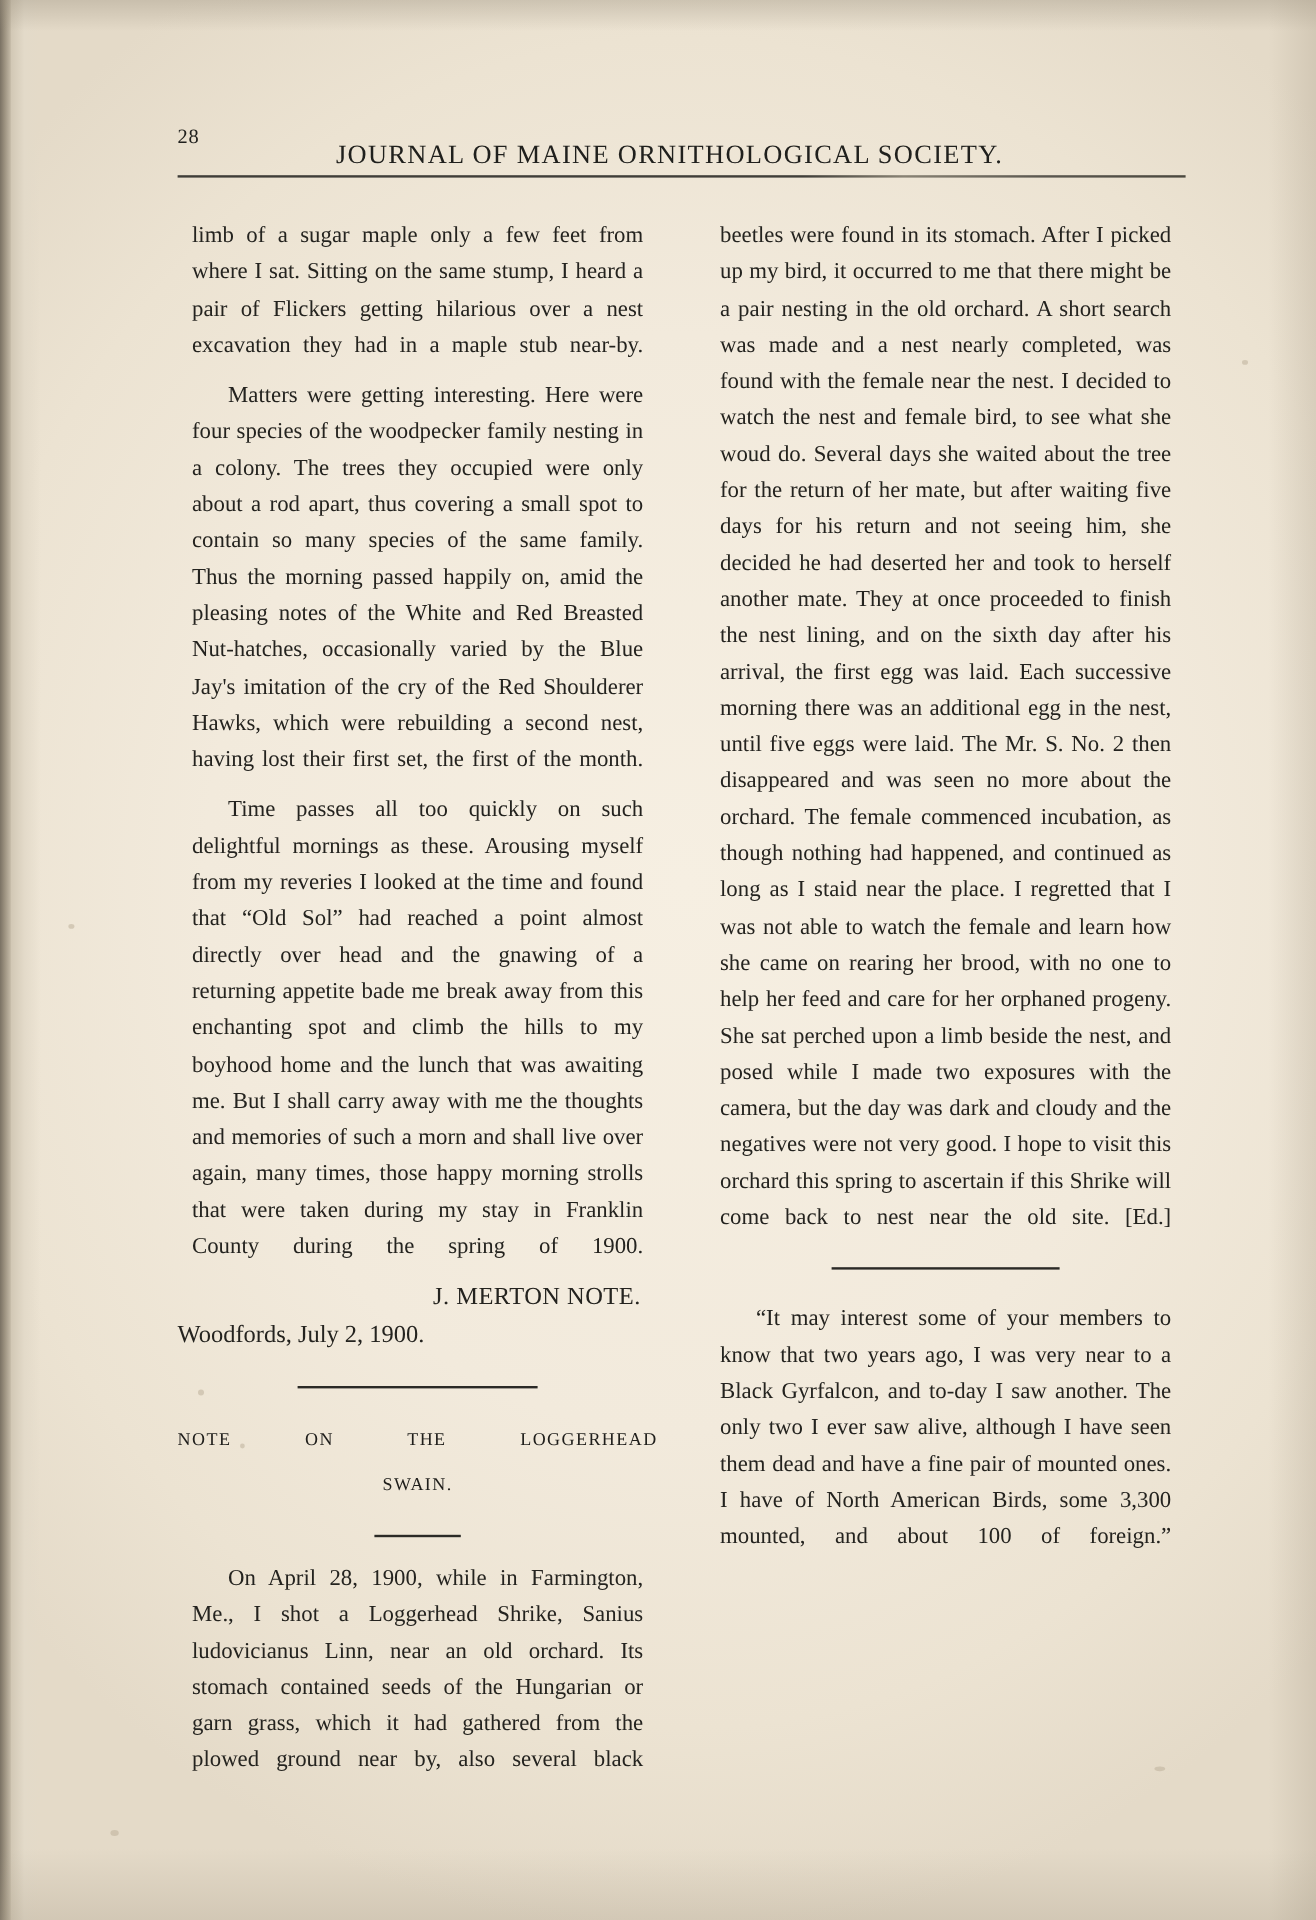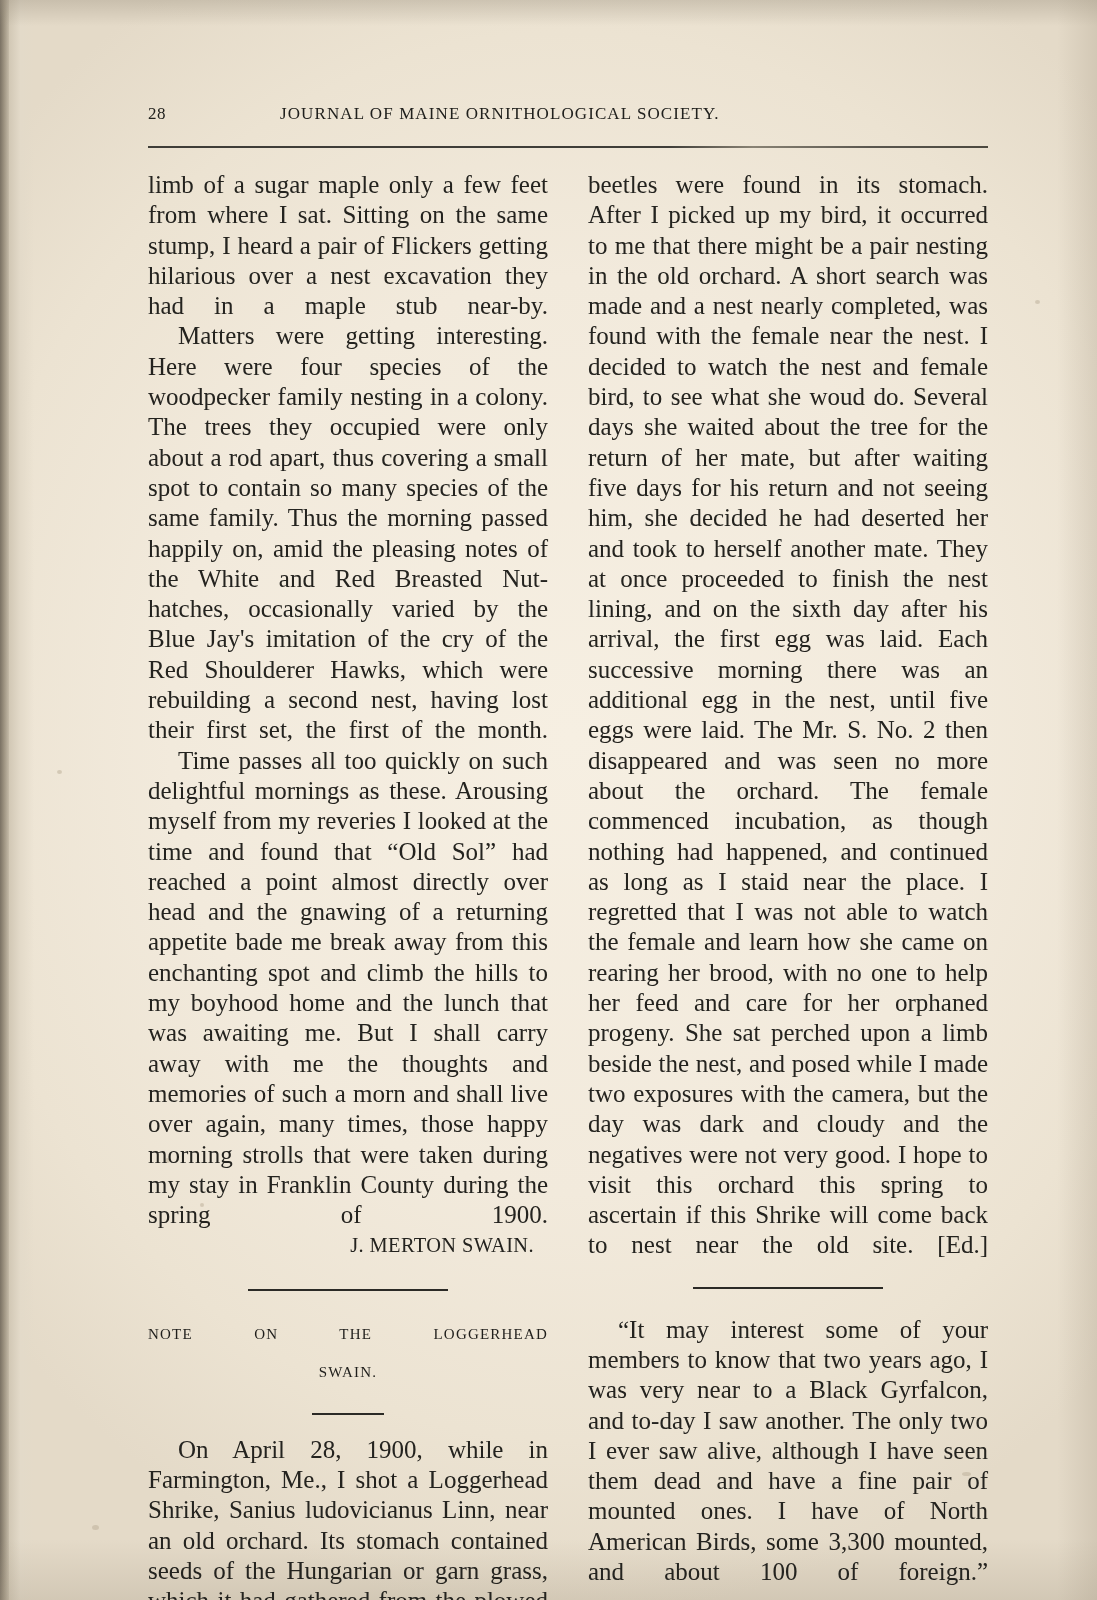--- a/index.html
+++ b/index.html
@@ -51,45 +51,45 @@
   .running-head{
     position:relative;
     height:34px;
     color:#20201d;
   }
   .folio{
     position:absolute;left:0;top:0;
     font-size:17px;letter-spacing:.5px;
   }
   .head-title{
-    position:absolute;left:132px;top:0;
-    font-size:17px;
+    position:absolute;left:132px;top:12px;
+    font-size:22px;
     letter-spacing:1.1px;
     white-space:nowrap;
   }
   .head-rule{
     margin-top:8px;
     height:2px;
     background:linear-gradient(to right,#2c2b27 0%,#2c2b27 62%,#7d7769 72%,#4a4740 86%,#3a382f 100%);
     opacity:.9;
   }
 
   
   .columns{
     display:flex;
     margin-top:22px;
   }
   .col{width:400px;}
   .col.left{margin-right:40px;}
 
   p.body{
-    margin:0;
+    margin:12px;
     text-align:justify;
     text-align-last:left;
-    font-size:25px;
+    font-size:19px;
     line-height:30.3px;
     color:#24231f;
     hyphens:none;
     word-spacing:.4px;
   }
   p.body.indent{text-indent:30px;}
   p.body.last-justify{text-align-last:justify;}
 
   .signature{
     margin:0;
@@ -163,22 +163,23 @@
     <div class="columns">
 
       <div class="col left">
 
         <p class="body last-justify">limb of a sugar maple only a few feet from where I sat. Sitting on the same stump, I heard a pair of Flickers getting hilarious over a nest excavation they had in a maple stub near-by.</p>
 
         <p class="body indent last-justify">Matters were getting interesting. Here were four species of the woodpecker family nesting in a colony. The trees they occupied were only about a rod apart, thus covering a small spot to contain so many species of the same family. Thus the morning passed happily on, amid the pleasing notes of the White and Red Breasted Nut-hatches, occasionally varied by the Blue Jay's imitation of the cry of the Red Shoulderer Hawks, which were rebuilding a second nest, having lost their first set, the first of the month.</p>
 
         <p class="body indent last-justify">Time passes all too quickly on such delightful mornings as these. Arousing myself from my reveries I looked at the time and found that “Old Sol” had reached a point almost directly over head and the gnawing of a returning appetite bade me break away from this enchanting spot and climb the hills to my boyhood home and the lunch that was awaiting me. But I shall carry away with me the thoughts and memories of such a morn and shall live over again, many times, those happy morning strolls that were taken during my stay in Franklin County during the spring of 1900.</p>
 
-        <p class="signature">J. MERTON SWAIN.</p>
-
+        <p class="signature">J. MERTON NOTE.</p>
+
+        <p class="place-line">Woodfords, July 2, 1900.</p>
 
         <div class="short-rule med"></div>
 
         <h2 class="section-head">
           <span>NOTE ON THE LOGGERHEAD</span>
           <span class="l2">SWAIN.</span>
         </h2>
 
         <div class="short-rule tiny"></div>
 

